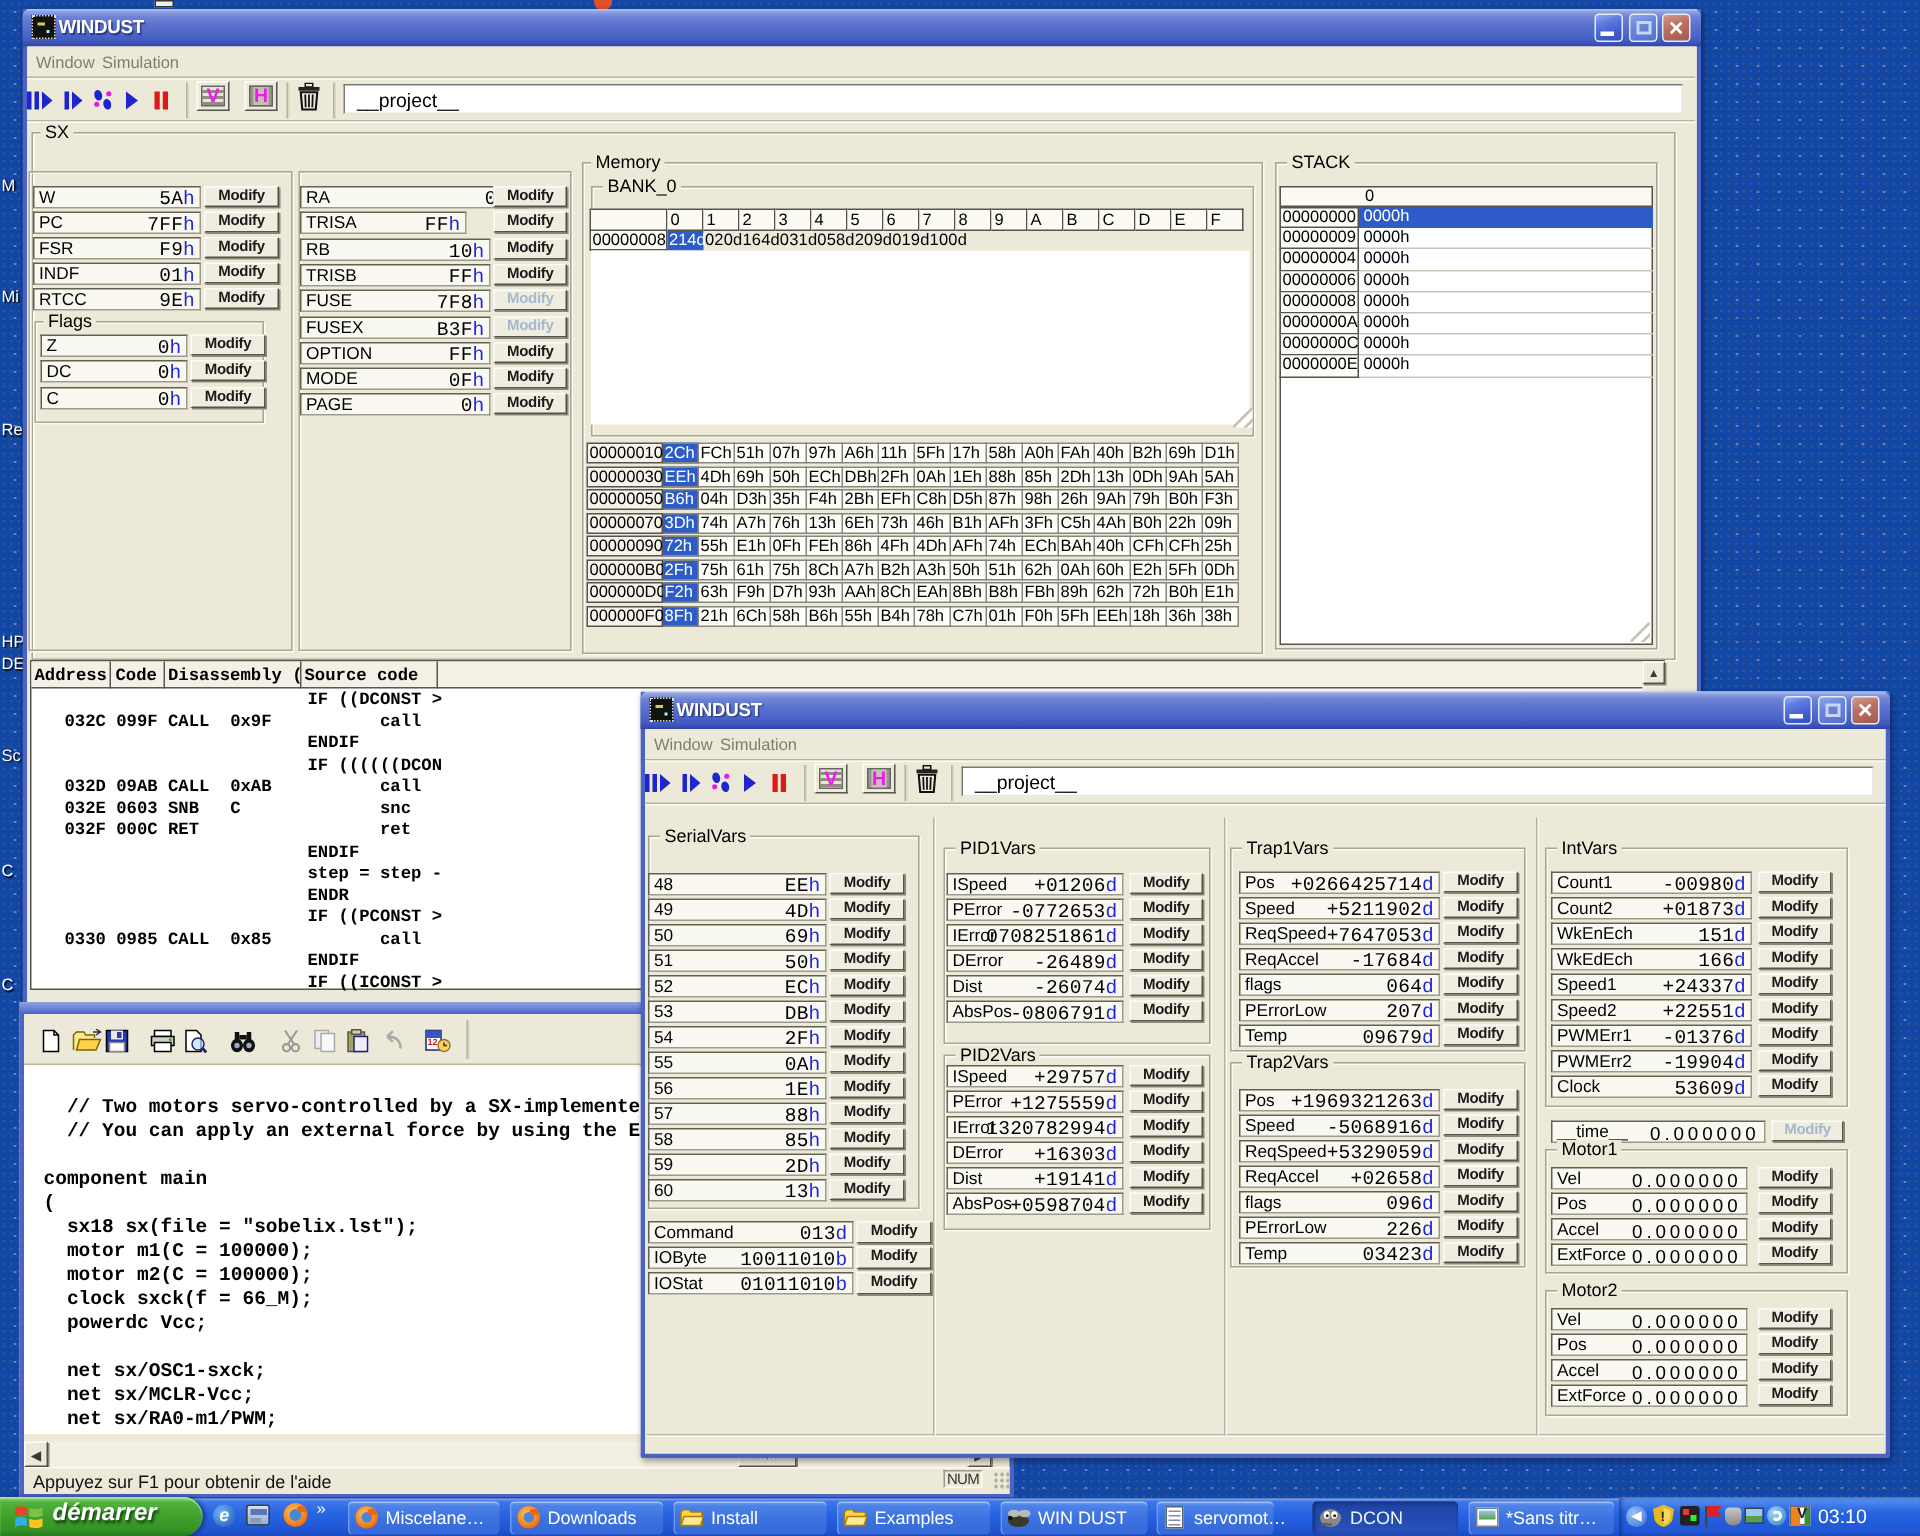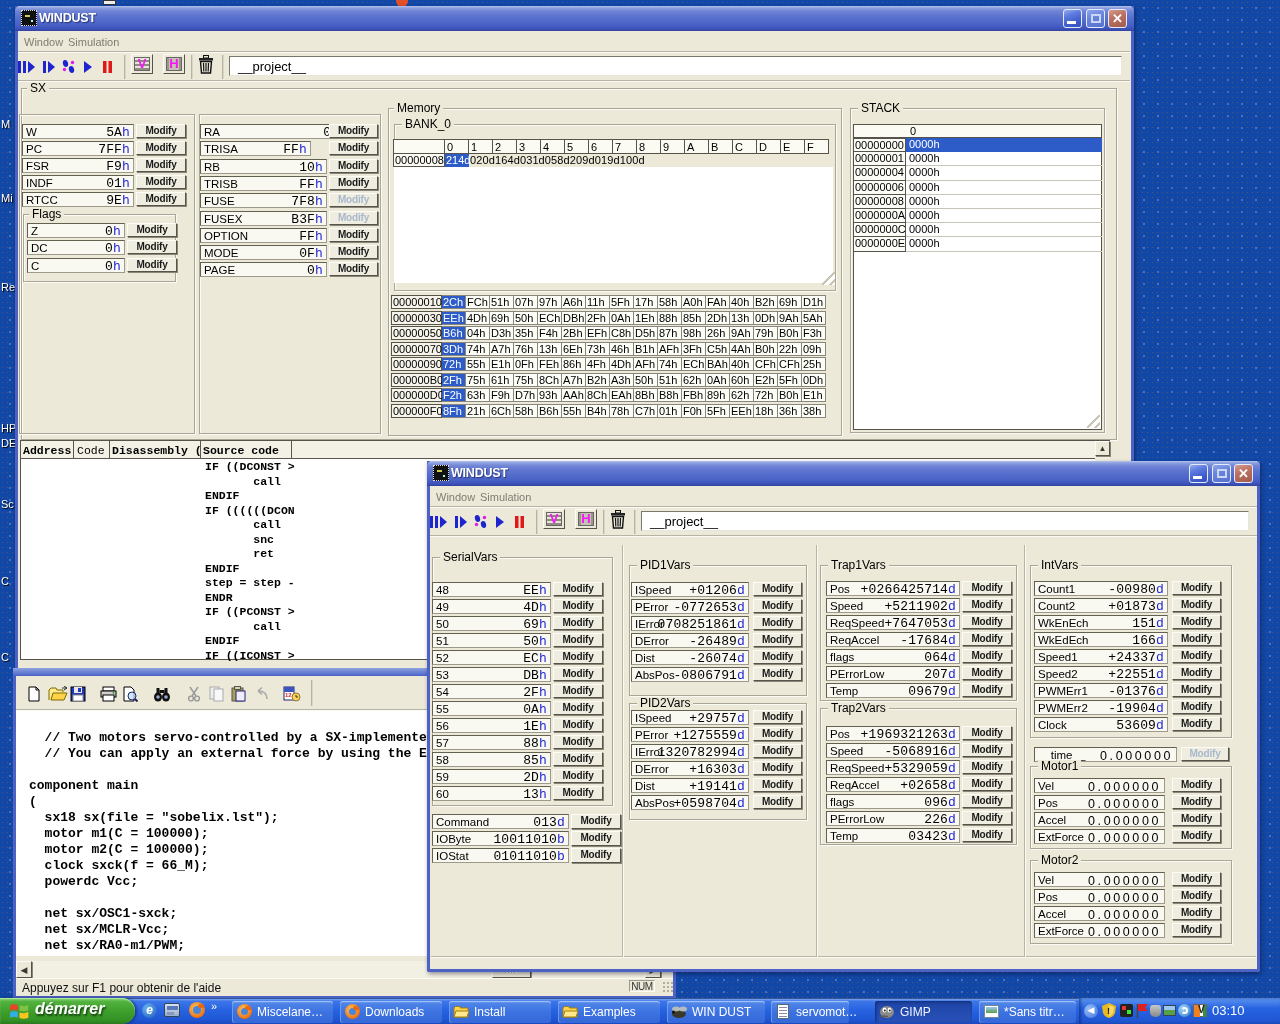--- a/index.html
+++ b/index.html
@@ -383,45 +383,59 @@
       <div class="c">38h</div>
     </div>
 <div class="gb" style="left:850px;top:108px;width:255px;height:325px"></div>
     <span class="gl" style="left:858px;top:102px">STACK</span>
 <div style="position:absolute;left:853px;top:124px;width:249px;height:306px;background:#fff;border:1px solid #55534A"></div>
 <div style="position:absolute;left:853px;top:124px;width:249px;height:14px;background:#FBFAF3;border:1px solid #55534A;font-size:11px;line-height:13px">
       <span style="position:absolute;left:56px">0</span>
     </div>
 <div style="position:absolute;left:853px;top:138px;width:53px;height:14.2px;border:1px solid #55534A;border-top:1px solid #55534A;background:#FDFDF8;font-size:11px;line-height:13px;padding-left:1px">00000000</div>
 <div style="position:absolute;left:906px;top:138px;width:196px;height:14.2px;background:#2D5CC8;color:#fff;font-size:11px;line-height:13px;padding-left:3px">0000h</div>
-<div style="position:absolute;left:853px;top:152.2px;width:53px;height:14.2px;border:1px solid #55534A;border-top:none;background:#FDFDF8;font-size:11px;line-height:13px;padding-left:1px">00000001</div>
+<div style="position:absolute;left:853px;top:152.2px;width:53px;height:14.2px;border:1px solid #55534A;border-top:none;background:#FDFDF8;font-size:11px;line-height:13px;padding-left:1px">00000009</div>
 <div style="position:absolute;left:906px;top:152.2px;width:196px;height:14.2px;border-bottom:1px solid #C8C5B8;font-size:11px;line-height:13px;padding-left:3px">0000h</div>
 <div style="position:absolute;left:853px;top:166.4px;width:53px;height:14.2px;border:1px solid #55534A;border-top:none;background:#FDFDF8;font-size:11px;line-height:13px;padding-left:1px">00000004</div>
 <div style="position:absolute;left:906px;top:166.4px;width:196px;height:14.2px;border-bottom:1px solid #C8C5B8;font-size:11px;line-height:13px;padding-left:3px">0000h</div>
 <div style="position:absolute;left:853px;top:180.6px;width:53px;height:14.2px;border:1px solid #55534A;border-top:none;background:#FDFDF8;font-size:11px;line-height:13px;padding-left:1px">00000006</div>
 <div style="position:absolute;left:906px;top:180.6px;width:196px;height:14.2px;border-bottom:1px solid #C8C5B8;font-size:11px;line-height:13px;padding-left:3px">0000h</div>
 <div style="position:absolute;left:853px;top:194.8px;width:53px;height:14.2px;border:1px solid #55534A;border-top:none;background:#FDFDF8;font-size:11px;line-height:13px;padding-left:1px">00000008</div>
 <div style="position:absolute;left:906px;top:194.8px;width:196px;height:14.2px;border-bottom:1px solid #C8C5B8;font-size:11px;line-height:13px;padding-left:3px">0000h</div>
 <div style="position:absolute;left:853px;top:209.0px;width:53px;height:14.2px;border:1px solid #55534A;border-top:none;background:#FDFDF8;font-size:11px;line-height:13px;padding-left:1px">0000000A</div>
 <div style="position:absolute;left:906px;top:209.0px;width:196px;height:14.2px;border-bottom:1px solid #C8C5B8;font-size:11px;line-height:13px;padding-left:3px">0000h</div>
 <div style="position:absolute;left:853px;top:223.2px;width:53px;height:14.2px;border:1px solid #55534A;border-top:none;background:#FDFDF8;font-size:11px;line-height:13px;padding-left:1px">0000000C</div>
 <div style="position:absolute;left:906px;top:223.2px;width:196px;height:14.2px;border-bottom:1px solid #C8C5B8;font-size:11px;line-height:13px;padding-left:3px">0000h</div>
 <div style="position:absolute;left:853px;top:237.4px;width:53px;height:14.2px;border:1px solid #55534A;border-top:none;background:#FDFDF8;font-size:11px;line-height:13px;padding-left:1px">0000000E</div>
 <div style="position:absolute;left:906px;top:237.4px;width:196px;height:14.2px;border-bottom:1px solid #C8C5B8;font-size:11px;line-height:13px;padding-left:3px">0000h</div>
 <div class="grip" style="left:1087px;top:415px"></div>
 <div style="position:absolute;left:20px;top:440px;width:1090px;height:220px;background:#fff;border:1px solid #55534A"></div>
 <div style="position:absolute;left:21px;top:441px;width:1074px;height:18px;background:#F3F1E5;border-bottom:1px solid #5A584E"></div>
 <pre style="position:absolute;left:23px;top:444px;font-weight:bold;font-size:11.5px">Address</pre>
-<pre style="position:absolute;left:77px;top:444px;font-weight:normal;font-size:11.5px">Code</pre>
+<pre style="position:absolute;left:77px;top:444px;font-weight:bold;font-size:11.5px">Code</pre>
 <pre style="position:absolute;left:112px;top:444px;font-weight:bold;font-size:11.5px">Disassembly (</pre>
 <pre style="position:absolute;left:203px;top:444px;font-weight:bold;font-size:11.5px">Source code</pre>
 <div style="position:absolute;left:73px;top:441px;width:1px;height:18px;background:#5A584E"></div>
 <div style="position:absolute;left:109px;top:441px;width:1px;height:18px;background:#5A584E"></div>
 <div style="position:absolute;left:200px;top:441px;width:1px;height:18px;background:#5A584E"></div>
 <div style="position:absolute;left:291px;top:441px;width:1px;height:18px;background:#5A584E"></div>
+<pre style="position:absolute;left:43px;top:460px;font-weight:bold;font-size:11.5px;line-height:14.5px"> 
+032C 099F CALL  0x9F
+ 
+ 
+032D 09AB CALL  0xAB
+032E 0603 SNB   C
+032F 000C RET
+ 
+ 
+ 
+ 
+0330 0985 CALL  0x85
+ 
+ </pre>
 <pre style="position:absolute;left:205px;top:460px;font-weight:bold;font-size:11.5px;line-height:14.5px">IF ((DCONST &gt;
        call
 ENDIF
 IF ((((((DCON
        call
        snc
        ret
 ENDIF
 step = step -
 ENDR
@@ -975,21 +989,21 @@
     </div>
 <div class="task pressed" style="left:875px;width:97px">
       <svg style="position:absolute;left:4px;top:3px" width="17" height="16" viewBox="0 0 17 16">
         <ellipse cx="8" cy="8" rx="7" ry="6" fill="#8A8A88"></ellipse>
         <ellipse cx="5.5" cy="6" rx="2" ry="2.5" fill="#fff"></ellipse>
         <ellipse cx="10.5" cy="6" rx="2" ry="2.5" fill="#fff"></ellipse>
         <circle cx="5.8" cy="6.5" r="1" fill="#222"></circle>
         <circle cx="10.8" cy="6.5" r="1" fill="#222"></circle>
         <path d="M2 13 C5 10 7 14 9 12" stroke="#6A5A4A" fill="none" stroke-width="1.5"></path>
       </svg>
-      <span>GIMP</span>
+      <span>DCON</span>
     </div>
 <div class="task" style="left:979px;width:97px">
       <div style="position:absolute;left:5px;top:4px;width:15px;height:13px;background:#fff;border:1px solid #789">
         <div style="position:absolute;left:1px;top:1px;right:1px;height:6px;background:linear-gradient(180deg,#9CC8F0,#58A048)"></div>
       </div>
       <span>*Sans titr…</span>
     </div>
 <div style="position:absolute;left:1079px;top:0;width:201px;height:26px;background:linear-gradient(180deg,#5E95F0 0%,#2764E2 40%,#1F55D2 90%);box-shadow:inset 2px 0 3px rgba(10,30,90,.5)"></div>
 <div style="position:absolute;left:1084px;top:6px;width:14px;height:14px;border-radius:8px;background:radial-gradient(circle at 35% 35%,#9CC0F8,#3A70D8);color:#fff;font-size:9px;text-align:center;line-height:13px">◀</div>
 <svg style="position:absolute;left:1102px;top:5px" width="14" height="15" viewBox="0 0 14 15">

